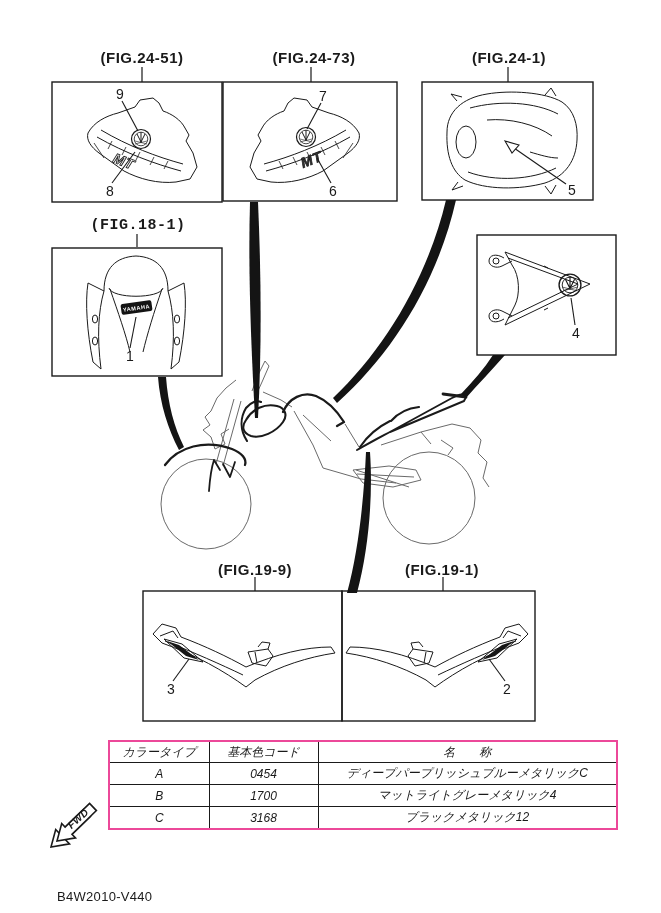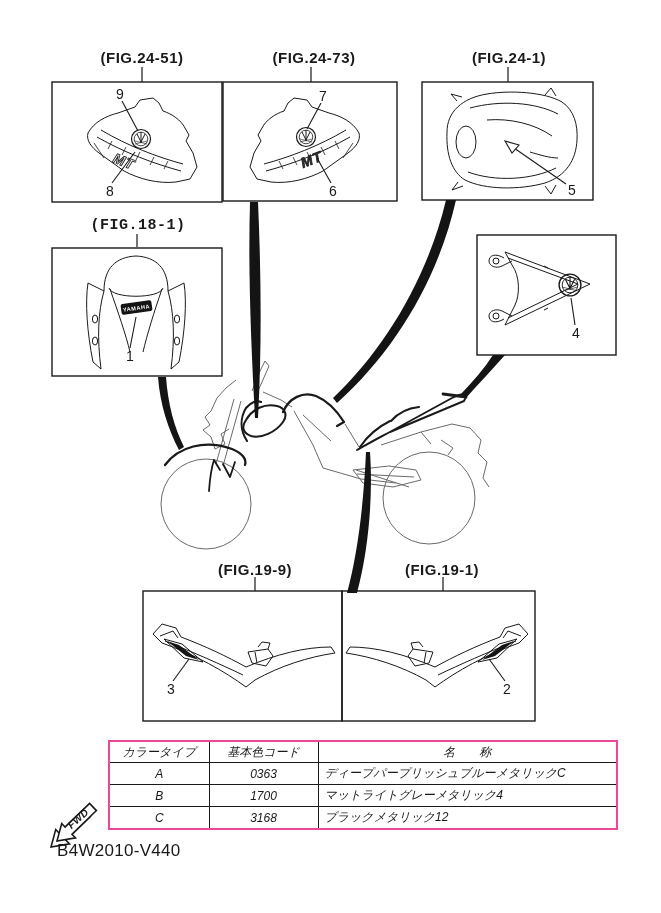--- a/index.html
+++ b/index.html
@@ -9,42 +9,42 @@
     overflow:hidden; margin:0 auto;
   }
   .abs{position:absolute;}
   .fig-label{
     font-weight:700; font-size:15px; letter-spacing:.5px; white-space:nowrap;
     transform:translateX(-50%);
   }
   .callout{
     font-size:14px; font-weight:400; transform:translate(-50%,-50%); white-space:nowrap;
   }
-  .doc-code{ font-size:17px; letter-spacing:.3px; }
+  .doc-code{ font-size:13px; letter-spacing:.3px;margin-top:48px; }
   .fwd-text{
     font-size:10px; font-weight:700; font-style:italic; letter-spacing:.5px;
     transform:rotate(-42deg); transform-origin:center;
   }
   .yamaha-badge{
     background:#141414; color:#ffffff; border-radius:2px;
     font-size:5.5px; font-weight:700; letter-spacing:.6px;
     display:flex; align-items:center; justify-content:center;
     transform:rotate(-8deg);
   }
   table.color-table{
     border-collapse:collapse; table-layout:fixed; width:508px;
     font-size:12px; background:#fff;
   }
   table.color-table th, table.color-table td{
     border:1px solid #1a1a1a; padding:0 6px; overflow:hidden; white-space:nowrap;
   }
   table.color-table{ border:2px solid #ec4899;font-style:italic; }
   table.color-table th{ height:20px; font-weight:400; text-align:center; }
   table.color-table td{ height:21px; text-align:center; }
-  table.color-table td.name-cell{ text-align:left; }
+  table.color-table td.name-cell{ text-align:center; }
   svg text.mt{
     font-family:"Liberation Sans","DejaVu Sans",sans-serif;
     font-weight:700; font-style:italic; font-size:14px; letter-spacing:1px;
   }
 </style>
 </head>
 <body>
 
 <div class="page">
 
@@ -235,21 +235,21 @@
       <thead>
         <tr>
           <th>カラータイプ</th>
           <th>基本色コード</th>
           <th>名　　称</th>
         </tr>
       </thead>
       <tbody>
         <tr>
           <td>A</td>
-          <td>0363</td>
+          <td>0454</td>
           <td class="name-cell">ディープパープリッシュブルーメタリックC</td>
         </tr>
         <tr>
           <td>B</td>
           <td>1700</td>
           <td class="name-cell">マットライトグレーメタリック4</td>
         </tr>
         <tr>
           <td>C</td>
           <td>3168</td>

